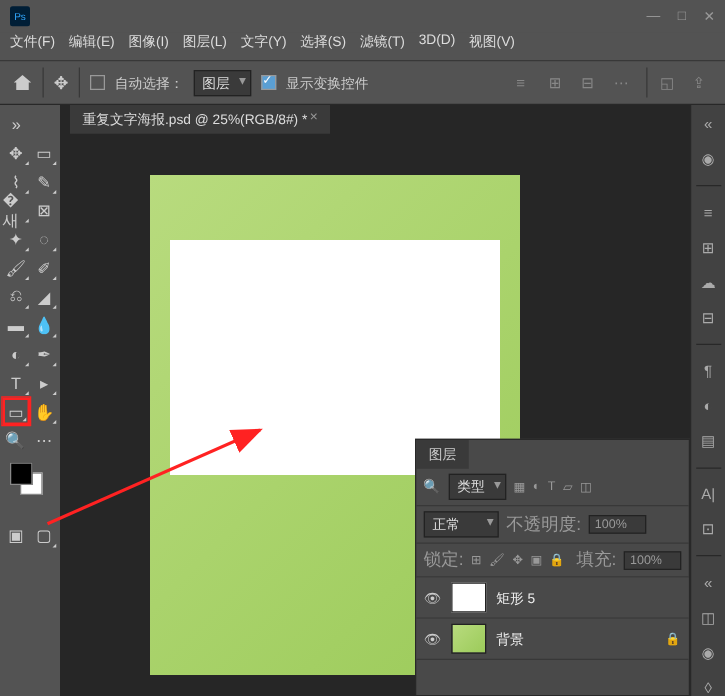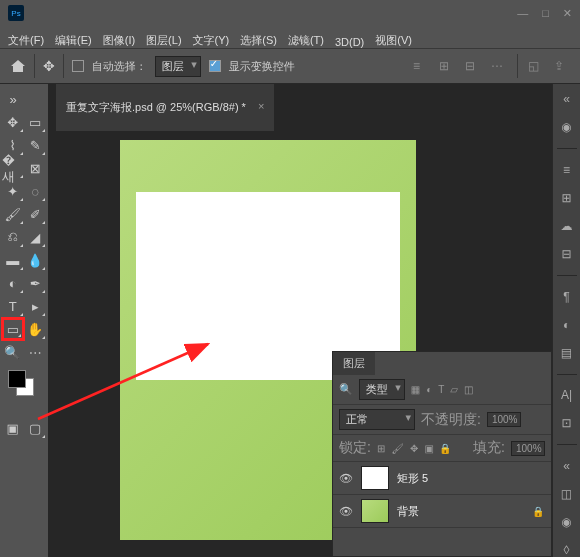--- a/index.html
+++ b/index.html
@@ -1,21 +1,21 @@
 <!DOCTYPE html>
 <html><head>
 <meta charset="utf-8">
 <style>
 *{margin:0;padding:0;box-sizing:border-box;font-family:"Microsoft YaHei",sans-serif;user-select:none}
 body{background:#535353;width:580px;height:557px;overflow:hidden;font-size:11px;color:#ccc}
 .titlebar{height:26px;background:#535353;display:flex;align-items:center;padding:0 8px}
 .ps-logo{width:16px;height:16px;background:#001e36;color:#31a8ff;font-size:8px;font-weight:normal;display:flex;align-items:center;justify-content:center;border-radius:2px;margin-right:4px}
 .win-ctrl{margin-left:auto;display:flex;gap:14px}
 .win-ctrl span{color:#999;font-size:11px;cursor:pointer}
-.menubar{height:22px;background:#535353;display:flex;align-items:flex-end;padding:0 8px;gap:11px}
+.menubar{height:22px;background:#535353;display:flex;align-items:flex-start;padding:0 8px;gap:11px}
 .menubar span{color:#ddd;font-size:11px;cursor:pointer}
 .optbar{height:36px;background:#535353;border-top:1px solid #383838;border-bottom:1px solid #282828;display:flex;align-items:center;padding:0 10px;gap:8px}
 .sep{width:1px;height:24px;background:#383838}
 .home-icon{width:16px;height:14px;color:#ccc}
 .move-icon{font-size:14px;color:#ccc}
 .chk{width:12px;height:12px;border:1px solid #999;display:inline-block;position:relative}
 .chk.checked{background:#5a9fd4}
 .chk.checked::after{content:"✓";position:absolute;top:-3px;left:0;font-size:10px;color:#fff}
 .sel{background:#3a3a3a;border:1px solid #222;padding:2px 16px 2px 6px;color:#ddd;font-size:11px;position:relative}
 .sel::after{content:"▾";position:absolute;right:3px;top:1px;color:#999}
@@ -24,42 +24,42 @@
 .main{display:flex;height:473px}
 .toolbar{width:48px;background:#535353;padding:4px 2px;display:flex;flex-direction:column;gap:1px}
 .toolbar .trow{display:flex;gap:1px}
 .tbtn{width:22px;height:22px;display:flex;align-items:center;justify-content:center;color:#ccc;font-size:13px;cursor:pointer;position:relative}
 .tbtn.hl{border:2px solid #f22;outline:1px solid #f22}
 .tbtn .dot{position:absolute;bottom:1px;right:1px;width:3px;height:3px;border-left:3px solid transparent;border-bottom:3px solid #ccc}
 .swatches{margin-top:6px;padding-left:6px;position:relative;height:28px}
 .sw-fg{width:18px;height:18px;background:#000;border:1px solid #888;position:absolute;top:0;left:6px;z-index:2}
 .sw-bg{width:18px;height:18px;background:#fff;border:1px solid #888;position:absolute;top:8px;left:14px}
 .canvas-area{flex:1;background:#262626;position:relative}
-.doc-tab{position:absolute;top:0;left:8px;background:#3a3a3a;padding:16px 10px;font-size:11px;color:#ddd;display:flex;align-items:flex-start;gap:12px}
+.doc-tab{position:absolute;top:0;left:8px;background:#3a3a3a;padding:4px 10px;font-size:11px;color:#ddd;display:flex;align-items:flex-start;gap:2px}
 .doc-tab .close-x{color:#999;cursor:pointer}
 .artboard{position:absolute;top:56px;left:72px;width:296px;height:400px;background:linear-gradient(135deg,#b8db7e,#9ccb5a)}
 .rect-layer{position:absolute;top:52px;left:16px;width:264px;height:188px;background:#fff}
 .arrow-svg{position:absolute;top:250px;left:-20px;pointer-events:none}
 .rightbar{width:28px;background:#424242;border-left:1px solid #282828;display:flex;flex-direction:column;align-items:center;padding-top:8px;gap:14px}
 .rb-ico{color:#aaa;font-size:12px}
 .divv{width:20px;height:1px;background:#282828}
 .layers-panel{position:absolute;bottom:0;right:28px;width:220px;height:206px;background:#494949;border:1px solid #282828;display:flex;flex-direction:column}
 .lp-tab{background:#3a3a3a;padding:4px 10px;width:fit-content;font-size:11px}
 .lp-row{display:flex;align-items:center;padding:4px 6px;gap:6px;border-bottom:1px solid #383838}
 .lp-row .sel{flex:0 0 auto}
 .lp-ico{color:#999;font-size:10px}
 .lp-layers{flex:1;overflow:hidden}
 .layer-item{display:flex;align-items:center;padding:4px 6px;gap:8px;border-bottom:1px solid #383838;background:#494949}
 .eye{color:#ccc;font-size:11px;width:14px}
 .thumb{width:28px;height:24px;background:#fff;border:1px solid #222}
 .thumb.green{background:linear-gradient(135deg,#b8db7e,#9ccb5a)}
 .lname{font-size:11px;color:#eee}
 .lock-ico{margin-left:auto;color:#999;font-size:10px}
 .opt-label{color:#999;font-size:14px}
-.pct{background:#3a3a3a;border:1px solid #222;padding:1px 4px;font-size:10px;color:#999;width:34px}
+.pct{background:#3a3a3a;border:1px solid #222;padding:1px 4px;font-size:10px;color:#999;width:46px}
 </style>
 </head>
 <body>
 
 <div class="titlebar">
   <div class="ps-logo">Ps</div>
   <div class="win-ctrl">
     <span>—</span>
     <span>□</span>
     <span>✕</span>
@@ -205,21 +205,21 @@
     <div class="lp-row">
       <span>🔍</span>
       <span class="sel">类型</span>
       <span class="lp-ico">▦</span>
       <span class="lp-ico">◐</span>
       <span class="lp-ico">T</span>
       <span class="lp-ico">▱</span>
       <span class="lp-ico">◫</span>
     </div>
     <div class="lp-row">
-      <span class="sel" style="width:76px">正常</span>
+      <span class="sel" style="width:60px">正常</span>
       <span class="opt-label">不透明度:</span>
       <span class="pct">100%</span>
     </div>
     <div class="lp-row">
       <span class="opt-label">锁定:</span>
       <span class="lp-ico">⊞</span>
       <span class="lp-ico">🖌</span>
       <span class="lp-ico">✥</span>
       <span class="lp-ico">▣</span>
       <span class="lp-ico">🔒</span>

